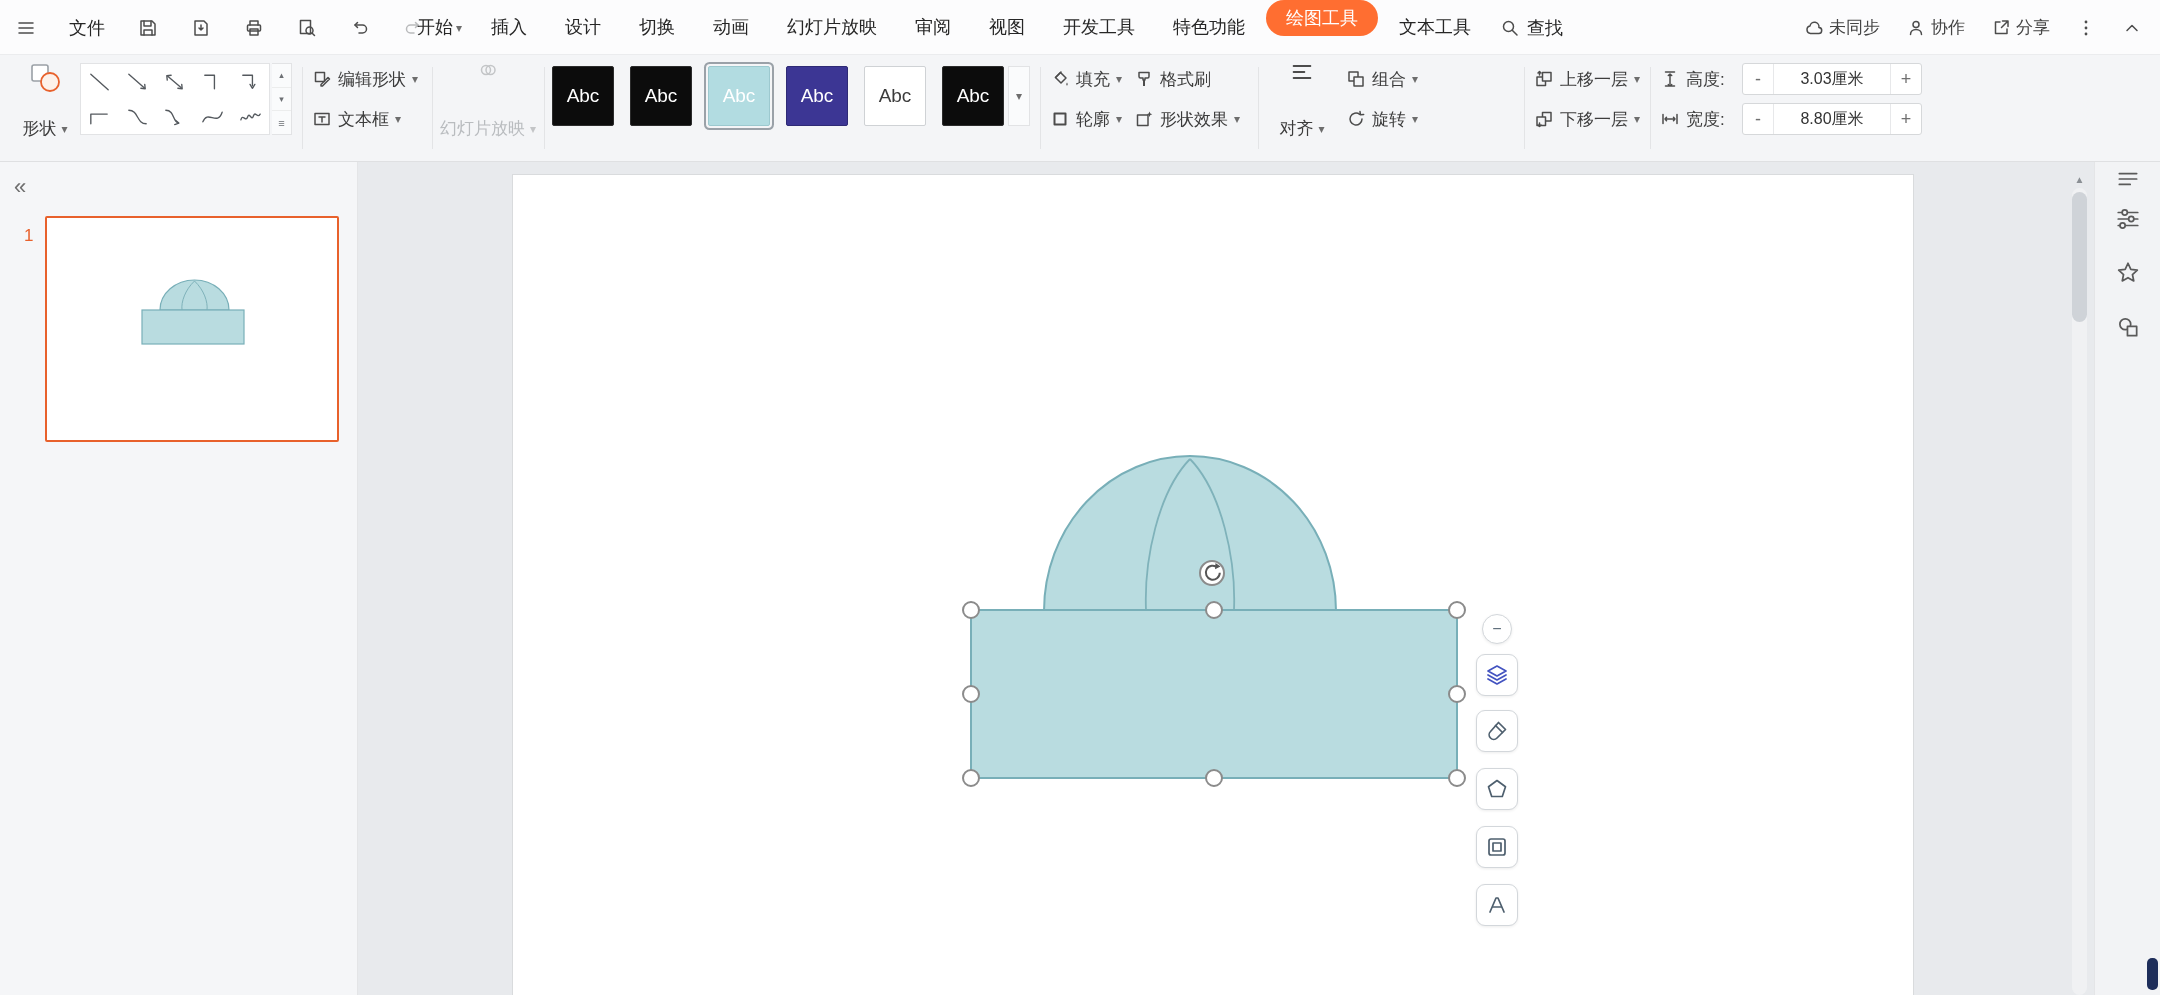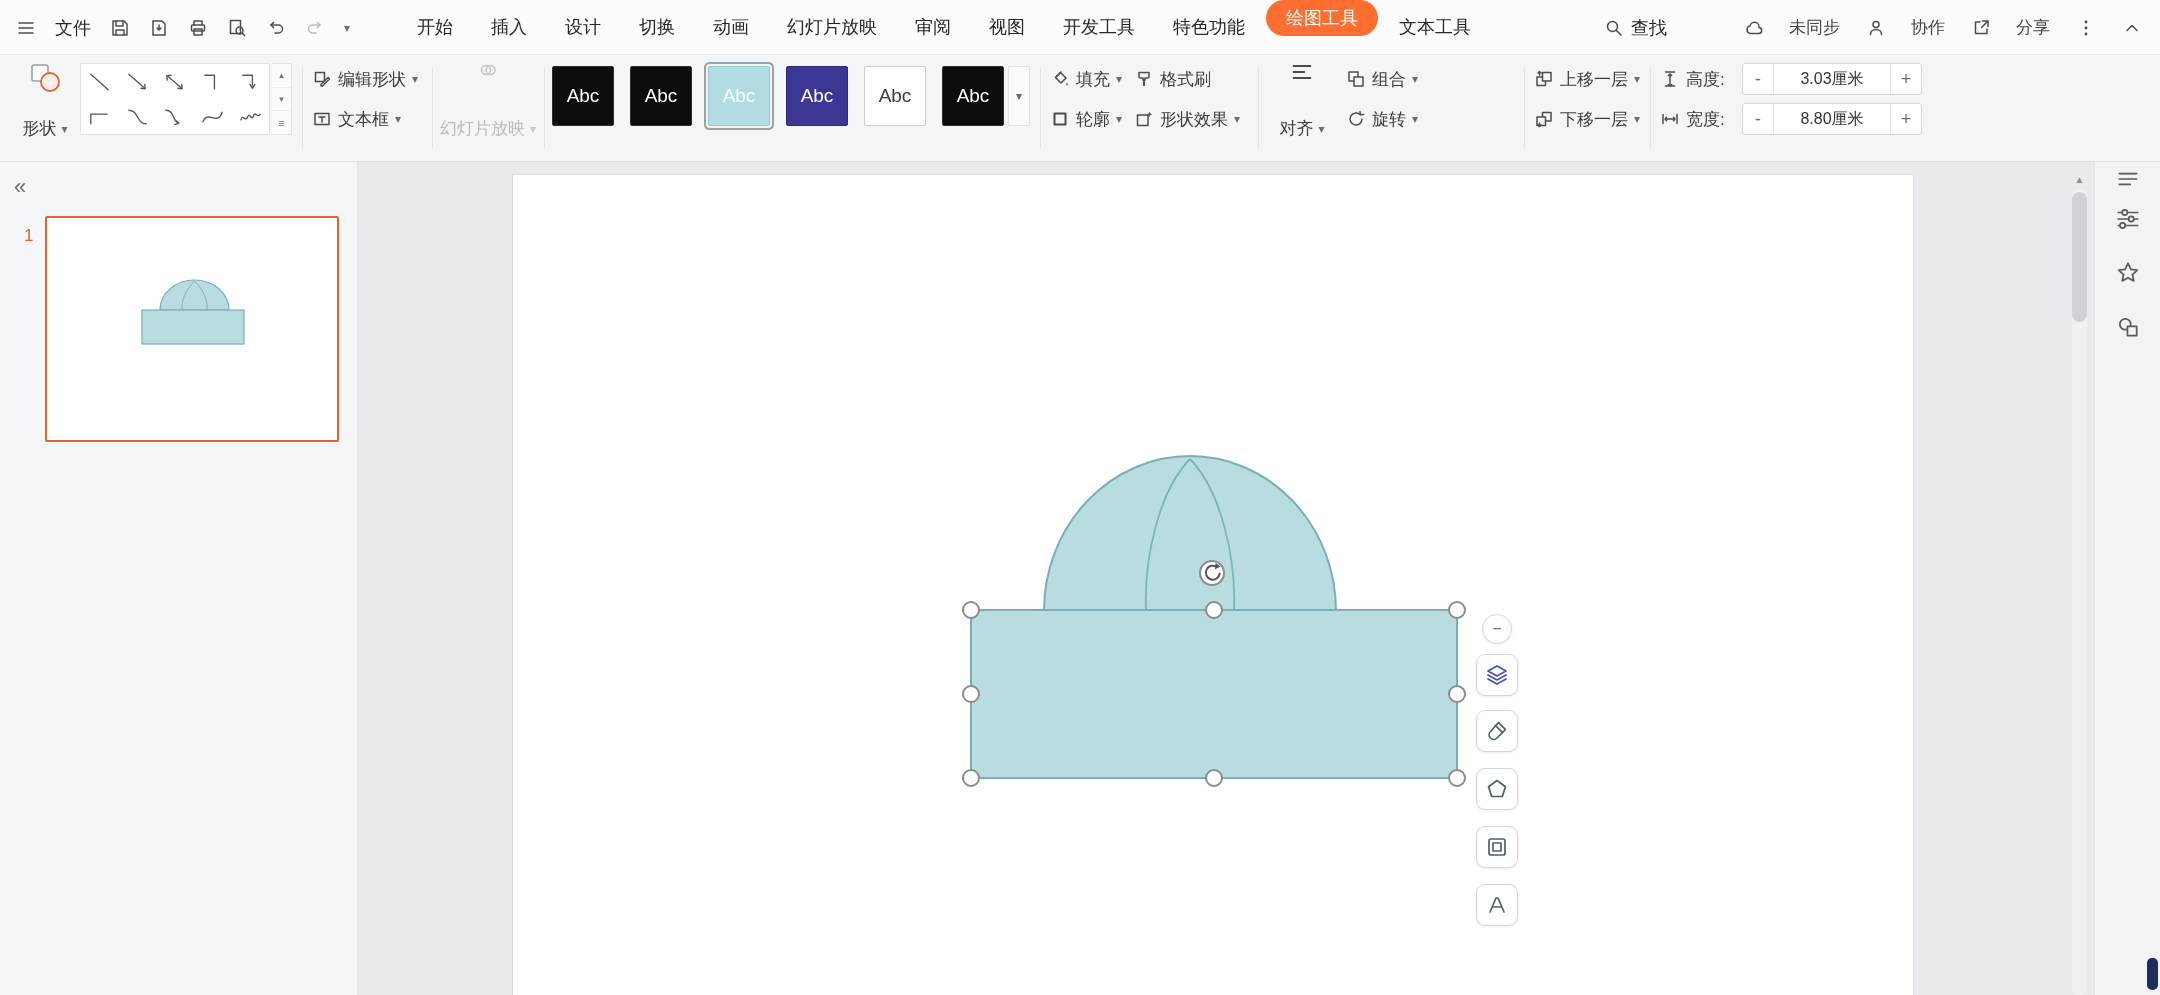--- a/index.html
+++ b/index.html
@@ -2,29 +2,29 @@
 <html><head>
 <meta charset="utf-8">
 <style>
 *{box-sizing:border-box;margin:0;padding:0}
 html,body{width:2160px;height:995px;overflow:hidden}
 body{font-family:"Liberation Sans","DejaVu Sans",sans-serif;background:#fff;color:#333}
 .app{position:relative;width:2160px;height:995px;background:#fff}
 
 
 .titlebar{position:absolute;top:0;left:0;right:0;height:55px;background:#fcfcfd;border-bottom:1px solid #ebecee;z-index:30}
-.tb-left{position:absolute;left:16px;top:0;height:55px;display:flex;align-items:center;gap:19px}
+.tb-left{position:absolute;left:16px;top:0;height:55px;display:flex;align-items:center;gap:33px}
 .tb-file{font-size:18px;color:#262626}
 .tbicon{display:flex;align-items:center;justify-content:center}
 .tb-tabs{position:absolute;left:398px;top:0;height:55px;display:flex;align-items:flex-start}
 .tb-tab{padding:0 19px;font-size:18px;color:#262626;height:55px;line-height:55px;white-space:nowrap}
 .tb-tab.active{height:36px;line-height:36px;background:#ff6e31;color:#fff;border-radius:18px;padding:0 20px;font-weight:normal;margin:0 2px}
-.tb-search{position:absolute;left:1604px;top:0;height:55px;display:flex;align-items:center;gap:7px;font-size:18px;color:#262626}
+.tb-search{position:absolute;left:1500px;top:0;height:55px;display:flex;align-items:center;gap:7px;font-size:18px;color:#262626}
 .tb-right{position:absolute;right:18px;top:0;height:55px;display:flex;align-items:center;gap:26px;font-size:17px;color:#454545}
-.tb-group{display:flex;align-items:center;gap:25px;white-space:nowrap}
+.tb-group{display:flex;align-items:center;gap:5px;white-space:nowrap}
 .i20{width:20px;height:20px;stroke:#4c4c4c;fill:none;stroke-width:1.5;stroke-linecap:round;stroke-linejoin:round}
 .i20.muted{stroke:#b9babc}
 .caret{font-size:12px;color:#6d6d6d;line-height:1}
 
 
 .ribbon{position:absolute;top:55px;left:0;right:0;height:107px;background:#f4f5f7;border-bottom:1px solid #dfe0e2;font-size:17px;color:#3c3c3c;z-index:20}
 .vsep{position:absolute;top:12px;height:82px;width:1px;background:#e3e4e6}
 .rbtn{position:absolute;height:34px;display:flex;align-items:center;gap:6px;white-space:nowrap}
 .row1{top:7px}
 .row2{top:47px}

